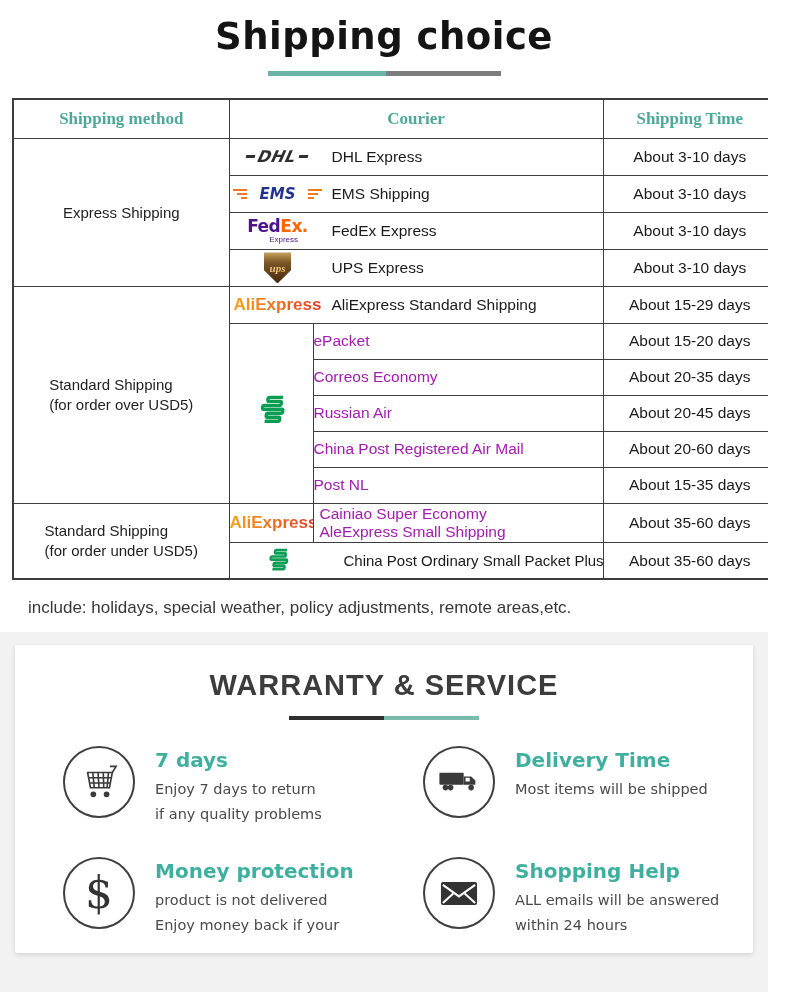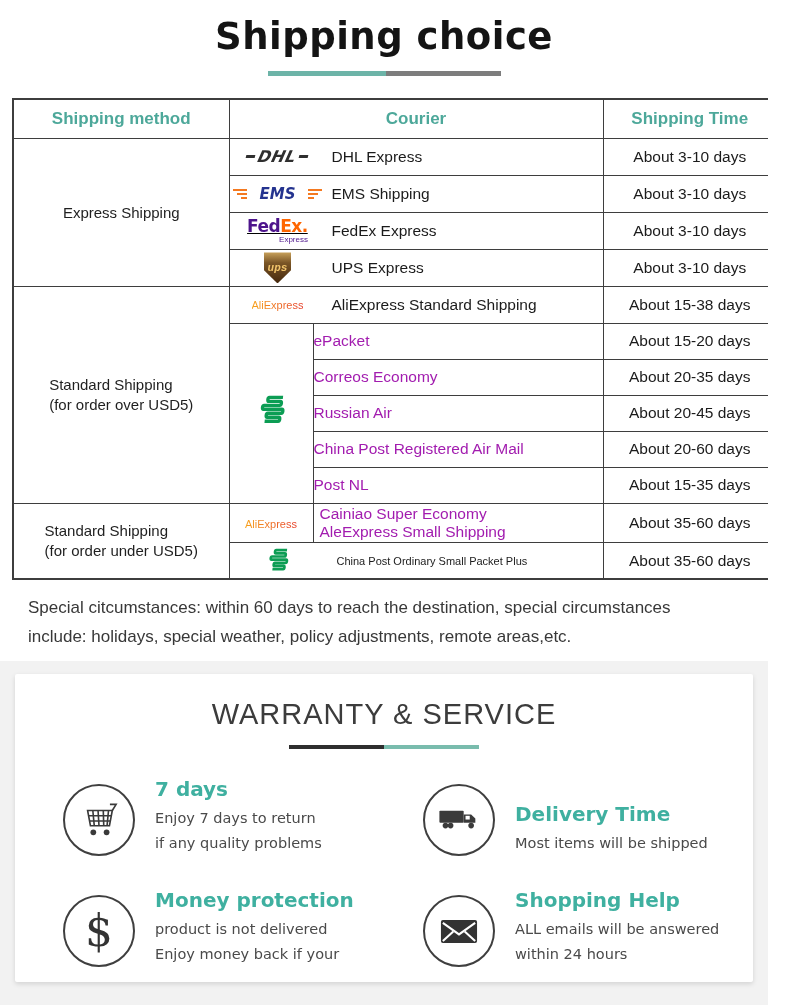--- a/index.html
+++ b/index.html
@@ -11,65 +11,65 @@
   .main-title { text-align:center; font-family:"DejaVu Sans", sans-serif; font-size:37px; font-weight:800; color:#141414; letter-spacing:0.5px; line-height:1.2; }
   .title-bar { width:233px; height:5px; margin:12px auto 0; display:flex; }
   .title-bar .half-teal { width:118px; height:100%; background:#6db4a8; }
   .title-bar .half-gray { width:115px; height:100%; background:#7d7d7d; }
 
   
   table.ship { border-collapse:collapse; table-layout:fixed; width:764px; margin:22px 0 0 12px; border:2px solid #3e3e3e; }
   table.ship th, table.ship td { border:1px solid #3e3e3e; padding:0; overflow:hidden; }
   table.ship thead tr { height:39px; }
   tr.r37 { height:37px; } tr.r36 { height:36px; } tr.r39 { height:39px; }
-  th.hd { font-family:Liberation Sans, sans-serif; font-size:17px; font-weight:bold; color:#4da89a; text-align:center; }
+  th.hd { font-family:Liberation Serif, serif; font-size:17px; font-weight:bold; color:#4da89a; text-align:center; }
   td.method { text-align:center; font-size:15px; color:#1f1f1f;margin-left:40px; }
   td.method .mwrap { display:inline-block; text-align:left; line-height:20px; }
   .cwrap { display:flex; align-items:center; }
   .logo-slot { flex:0 0 96px; display:flex; justify-content:center; align-items:center; }
   .cname { font-size:15.5px; color:#1b1b1b; margin-left:6px; white-space:nowrap; }
-  .cname.tight { font-size:11px; margin-left:11px; }
+  .cname.tight { font-size:15px; margin-left:18px; }
   td.name { font-size:15.5px; color:#a21caf; padding-left:18px; }
   td.name.two div { line-height:18px; padding-left:6px; }
   td.time { text-align:center; font-size:15.5px; color:#1b1b1b; white-space:nowrap; }
   td.logo-cell { text-align:center; vertical-align:middle; }
 
   
   .dhl { display:flex; align-items:center; gap:3px; transform:skewX(-14deg); }
   .dhl i { width:9px; height:3px; background:#2f2f2f; display:block; }
   .dhl b { font-size:16px; font-weight:900; font-style:italic; color:#2f2f2f; letter-spacing:0.5px; font-family:"DejaVu Sans",sans-serif; }
   .ems { display:flex; align-items:center; gap:13px; }
   .ems .st { display:flex; flex-direction:column; gap:1.5px; }
   .ems .st i { height:2.5px; background:#f47920; display:block; }
   .ems .st.l { align-items:flex-end; } .ems .st.r { align-items:flex-start; }
   .ems .w14{width:14px;} .ems .w10{width:10px;} .ems .w6{width:6px;}
   .ems b { font-size:15px; font-weight:900; font-style:italic; color:#24338f; font-family:"DejaVu Sans",sans-serif; }
   .fedex { display:inline-block; line-height:1; }
-  .fedex .row { font-size:17px; font-weight:800; font-family:"DejaVu Sans",sans-serif; letter-spacing:-0.5px;text-decoration:underline; }
+  .fedex .row { font-size:17px; font-weight:800; font-family:"DejaVu Sans",sans-serif; letter-spacing:-0.5px; }
   .fedex .fed { color:#4d148c; } .fedex .ex { color:#ff6600; }
-  .fedex .sub { display:block; font-size:8px; color:#4d148c; margin:1px 0 0 32px; }
+  .fedex .sub { display:block; font-size:8px; color:#4d148c; margin:1px 0 0 22px; }
   .ups-shield { width:27px; height:31px; display:flex; align-items:center; justify-content:center;
     clip-path:polygon(0 0,100% 0,100% 58%,50% 100%,0 58%);
     background:linear-gradient(180deg,#caa35c 0%,#7a5526 35%,#46290e 100%); }
-  .ups-shield b { color:#f0c36a; font-size:11px; font-style:italic; font-weight:bold; font-family:Liberation Mono, monospace; }
-  .alix { font-size:11px; font-weight:400; background:linear-gradient(90deg,#f7a21b,#e63a24);
+  .ups-shield b { color:#f0c36a; font-size:11px; font-style:italic; font-weight:bold; font-family:Liberation Serif, serif; }
+  .alix { font-size:17px; font-weight:700; background:linear-gradient(90deg,#f7a21b,#e63a24);
     -webkit-background-clip:text; background-clip:text; color:transparent; white-space:nowrap; }
 
   
   .note { margin:13px 0 0 28px; font-size:17px; color:#383838; line-height:29px; }
 
   
   .bottom { background:#f2f2f2; margin-top:10px; padding:13px 15px 0; height:360px; }
   .card { background:#fff; height:308px; box-shadow:0 2px 5px rgba(0,0,0,0.13); border-radius:2px; padding-top:24px; }
-  .w-title { text-align:center; font-size:29px; color:#3c3c3c; letter-spacing:1px; font-weight:400; }
+  .w-title { text-align:center; font-size:29px; color:#3c3c3c; letter-spacing:1px; font-weight:700; }
   .w-bar { width:190px; height:4px; margin:14px auto 0; display:flex; }
   .w-bar .half-dark { width:95px; background:#2e2e2e; }
   .w-bar .half-teal2 { width:95px; background:#79bcad; }
   .svc-grid { display:grid; grid-template-columns:360px 1fr; padding:26px 10px 0 48px; row-gap:30px; }
-  .svc { display:flex; gap:20px; align-items:flex-end; }
+  .svc { display:flex; gap:20px; align-items:flex-start; }
   .circle { width:72px; height:72px; flex:0 0 72px; border:2px solid #3f3f3f; border-radius:50%; background:#fff;
     display:flex; align-items:center; justify-content:center; }
   .svc-text { padding-top:2px; }
   .svc-title { font-family:"DejaVu Sans",sans-serif; font-size:20px; font-weight:bold; color:#3fb0a0; margin-bottom:5px; }
   .svc-line { font-family:"DejaVu Sans",sans-serif; font-size:14.5px; color:#4a4a4a; line-height:25px; }
   .dollar { font-family:"DejaVu Serif",serif; font-size:44px; color:#333; line-height:1; }
 </style>
 </head>
 <body>
 
@@ -172,21 +172,21 @@
           </div>
         </td>
         <td colspan="2">
             <div class="cwrap">
           <span class="logo-slot">
                 <span class="alix">AliExpress</span>
               </span>
           <span class="cname">AliExpress Standard Shipping</span>
         </div>
           </td>
-        <td class="time">About 15-38 days</td>
+        <td class="time">About 15-29 days</td>
       </tr>
       <tr class="r36">
         <td class="logo-cell" rowspan="5">
           <svg width="34" height="40" viewBox="0 0 30 32">
             <g fill="none" stroke="#0c9d54" stroke-width="3" transform="skewX(-6) translate(2,0)">
               <path d="M24 4 H12 C10.5 4 10.5 7.5 12 7.5 H22 C23.5 7.5 23.5 11 22 11 H8 C6.5 11 6.5 14.5 8 14.5 H24 C25.5 14.5 25.5 18 24 18 H12 C10.5 18 10.5 21.5 12 21.5 H22 C23.5 21.5 23.5 25 22 25 H10"></path>
             </g>
           </svg>
         </td>
         <td class="name">ePacket</td>
@@ -236,21 +236,20 @@
           </span>
           <span class="cname tight">China Post Ordinary Small Packet Plus</span>
         </div>
           </td>
         <td class="time">About 35-60 days</td>
       </tr>
     </tbody>
   </table>
 
   <div class="note">
-    <div>Special citcumstances: within 60 days to reach the destination, special circumstances</div>
     <div>include: holidays, special weather, policy adjustments, remote areas,etc.</div>
   </div>
 
   <div class="bottom">
     <div class="card">
       <div class="w-title">WARRANTY &amp; SERVICE</div>
       <div class="w-bar">
         <span class="half-dark"></span>
         <span class="half-teal2"></span>
       </div>

